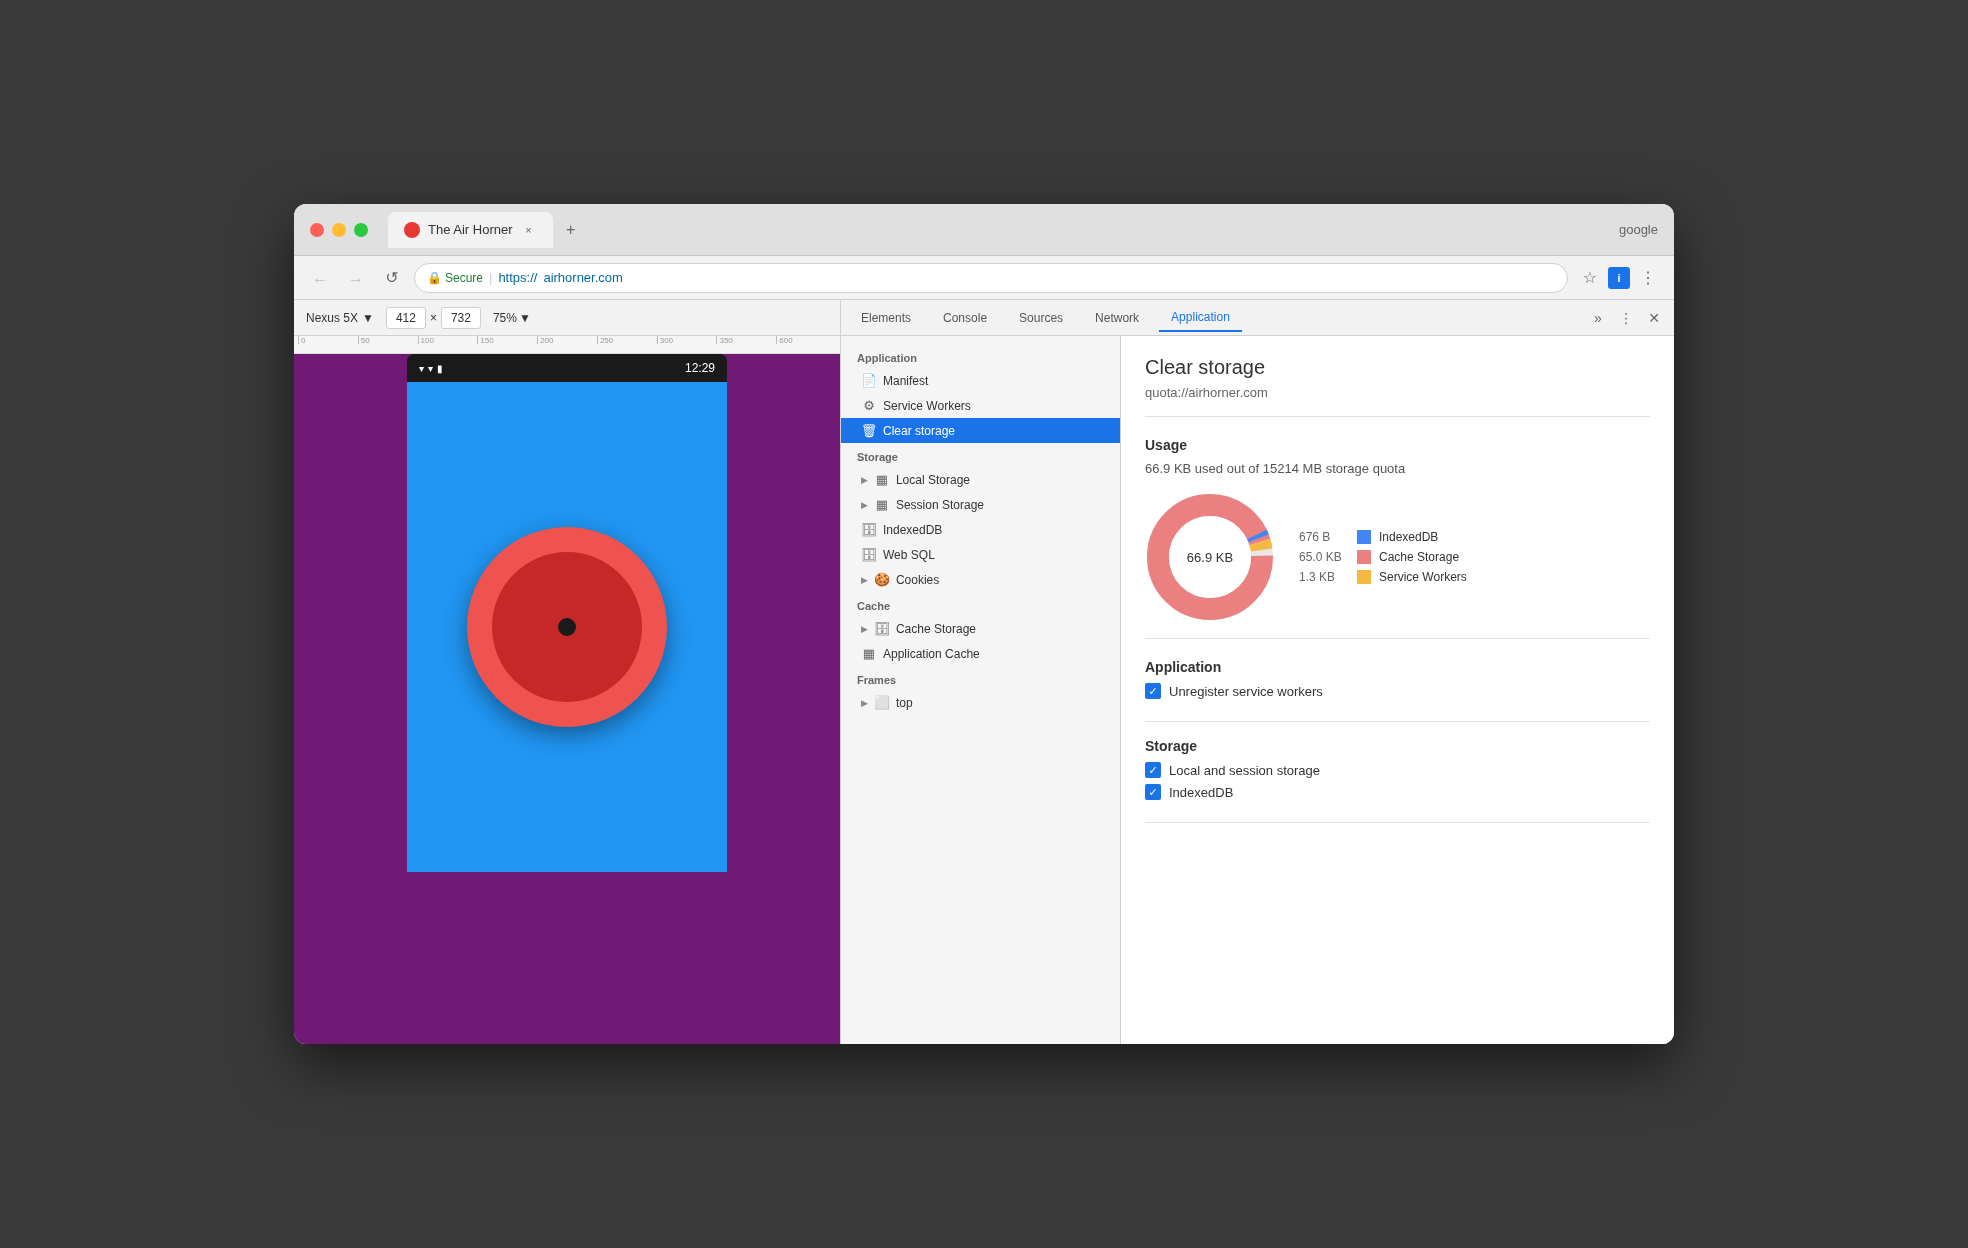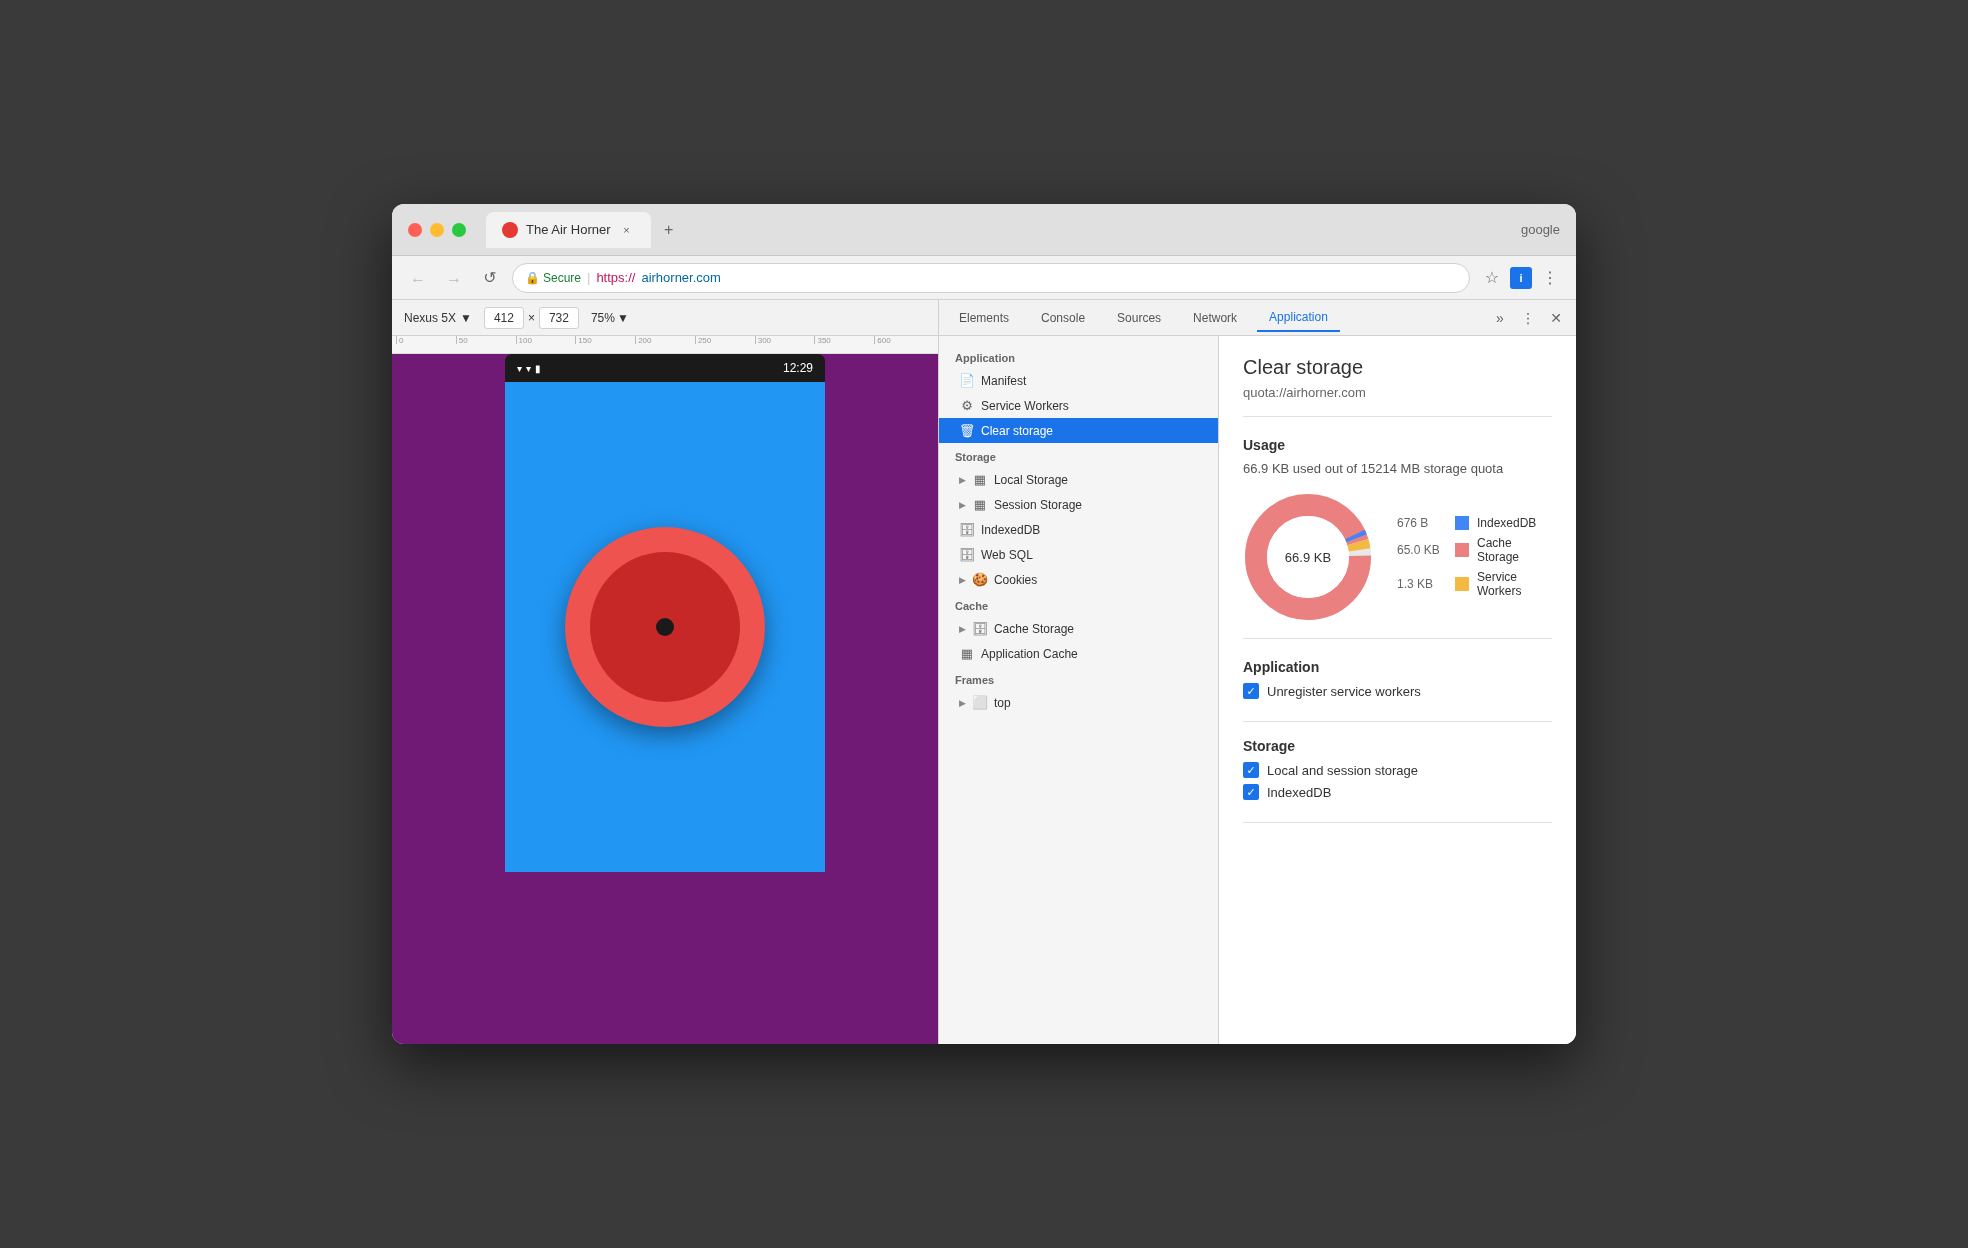--- a/index.html
+++ b/index.html
@@ -5,21 +5,21 @@
     * { box-sizing: border-box; margin: 0; padding: 0; }
     body {
       background: #3a3a3a;
       display: flex;
       justify-content: center;
       align-items: center;
       min-height: 100vh;
       font-family: -apple-system, BlinkMacSystemFont, 'Segoe UI', sans-serif;
     }
     .browser-window {
-      width: 1184px;
+      width: 1380px;
       height: 840px;
       background: #e8e8e8;
       border-radius: 12px;
       box-shadow: 0 20px 60px rgba(0,0,0,0.6);
       overflow: hidden;
       display: flex;
       flex-direction: column;
     }
     
     .title-bar {
@@ -135,21 +135,21 @@
     }
     .secure-badge {
       color: #188038;
       font-size: 12px;
       display: flex;
       align-items: center;
       gap: 3px;
     }
     .url-separator { color: #ccc; }
     .url-text { color: #0369a1; }
-    .url-https { color: #be185d; }
+    .url-https { color: #0369a1; }
     .url-actions {
       display: flex;
       align-items: center;
       gap: 4px;
     }
     .url-action-btn {
       width: 28px;
       height: 28px;
       display: flex;
       align-items: center;

